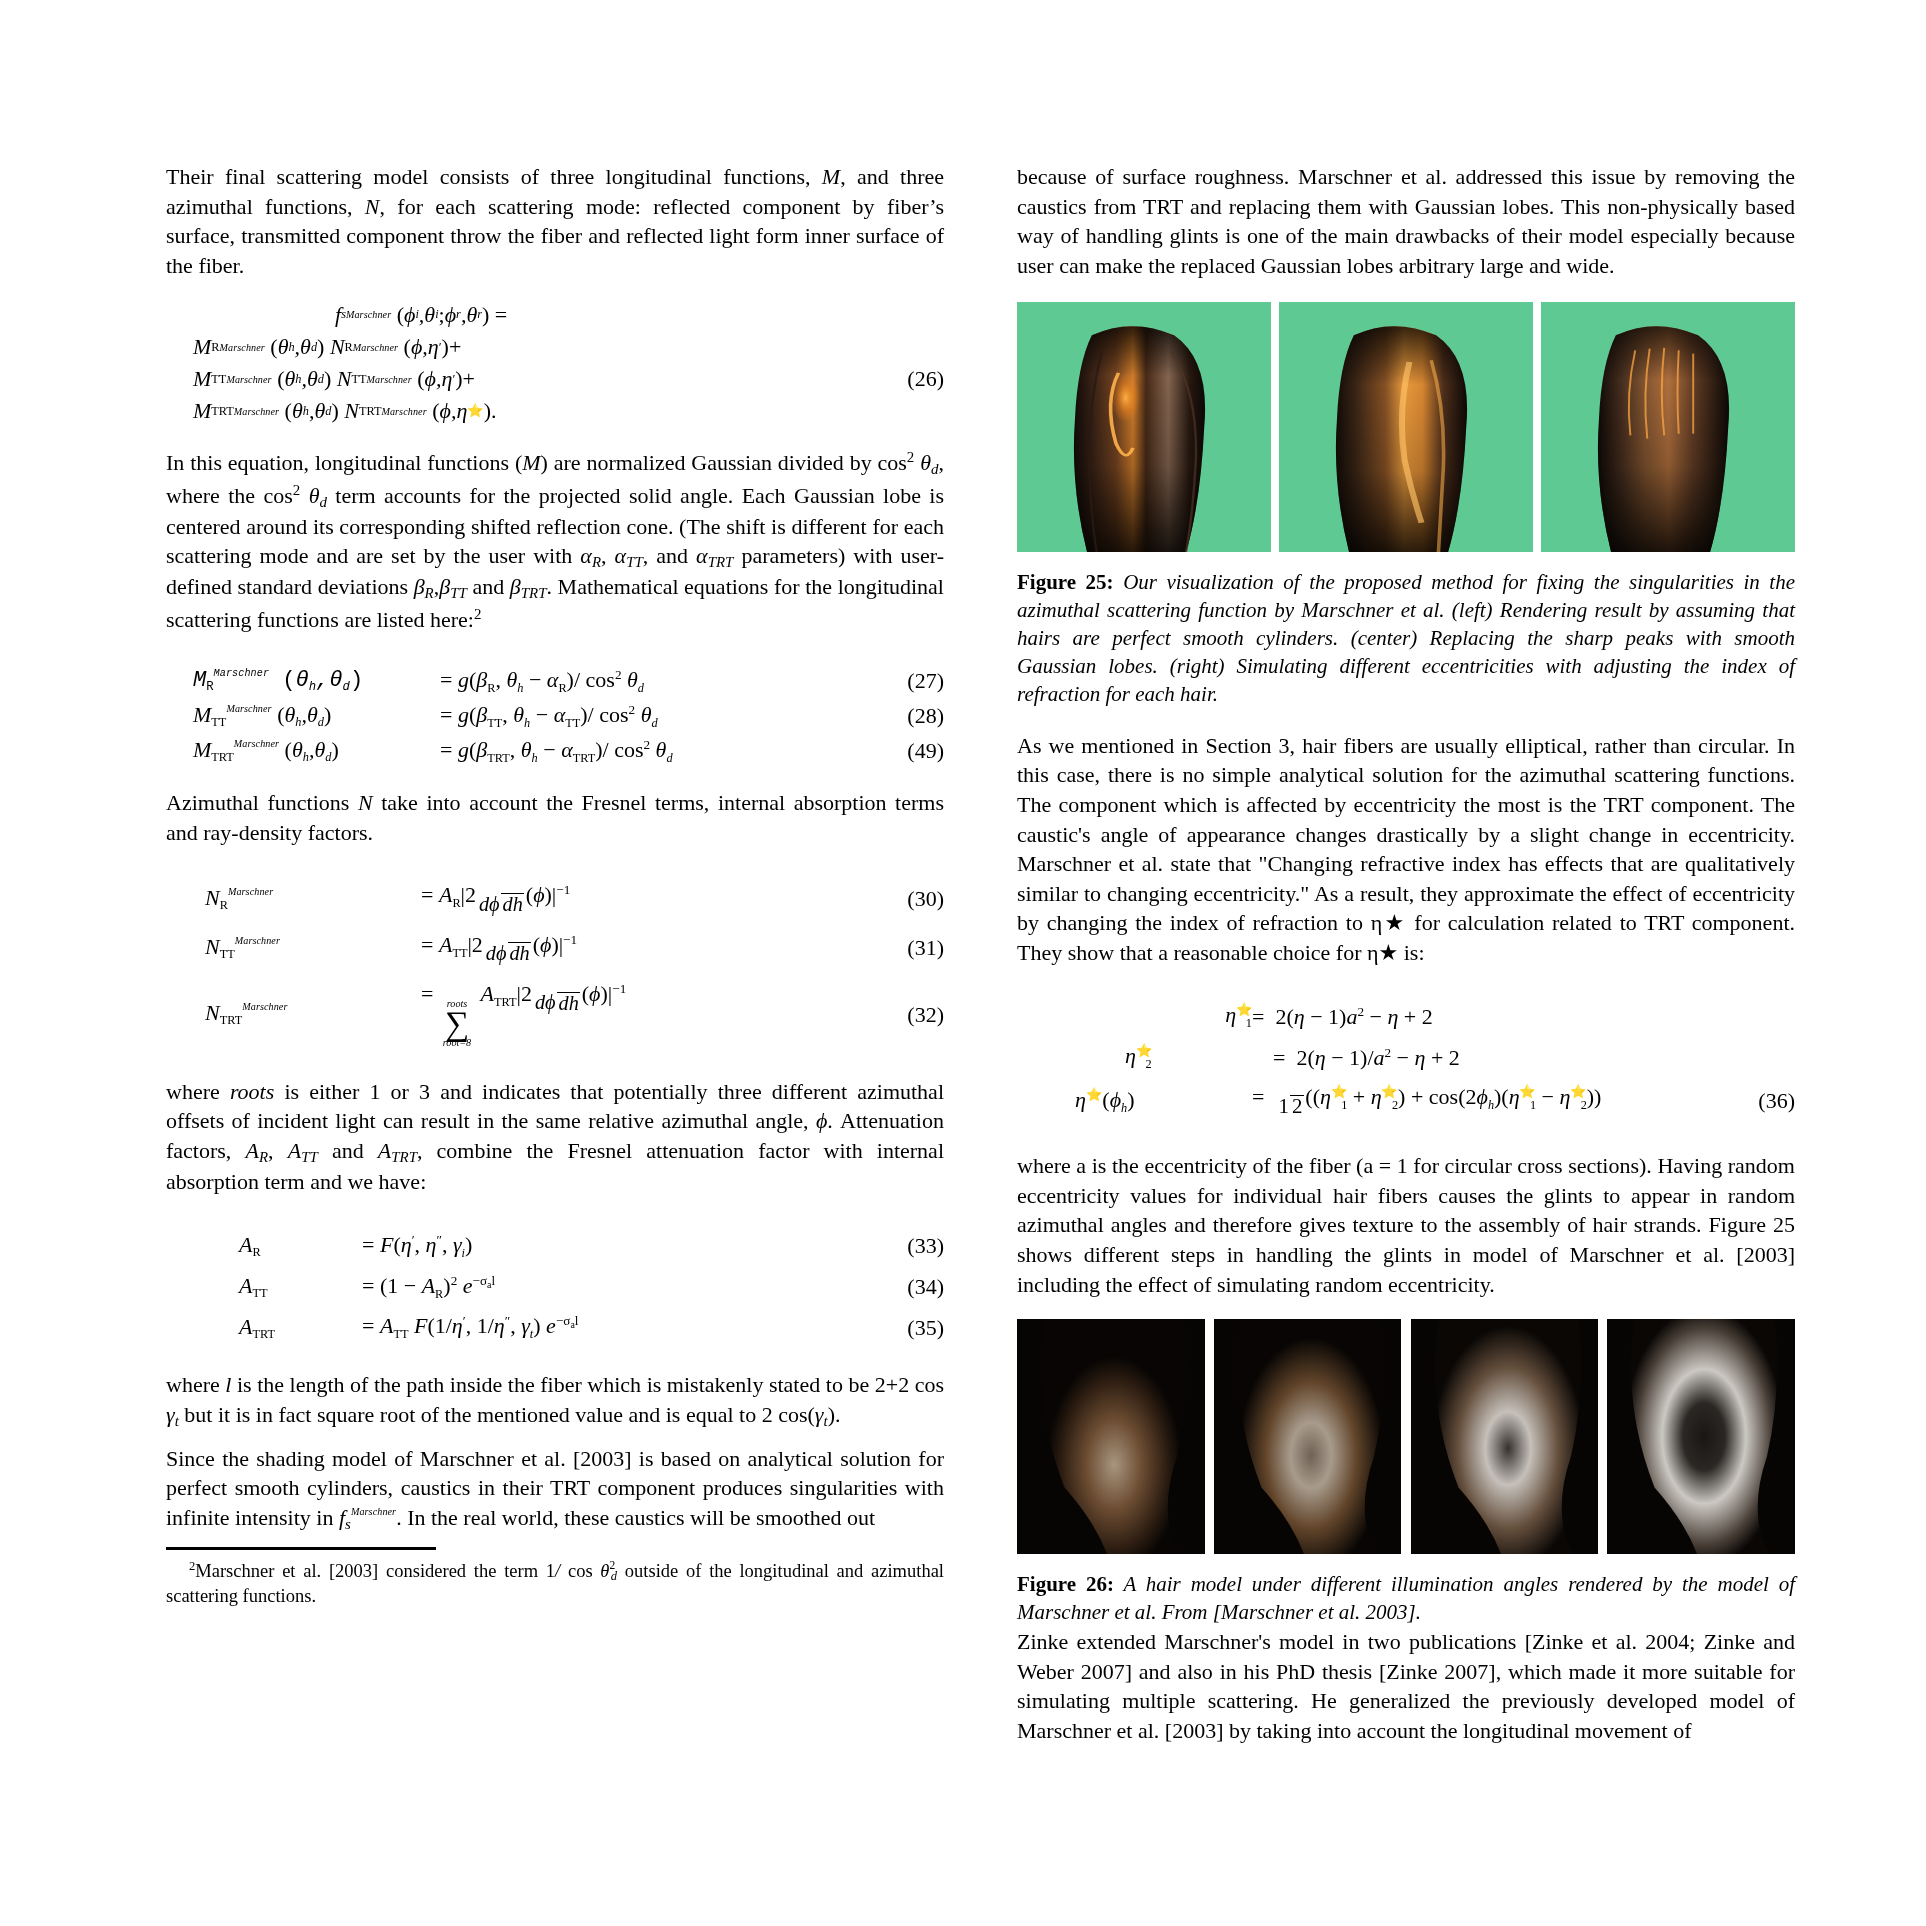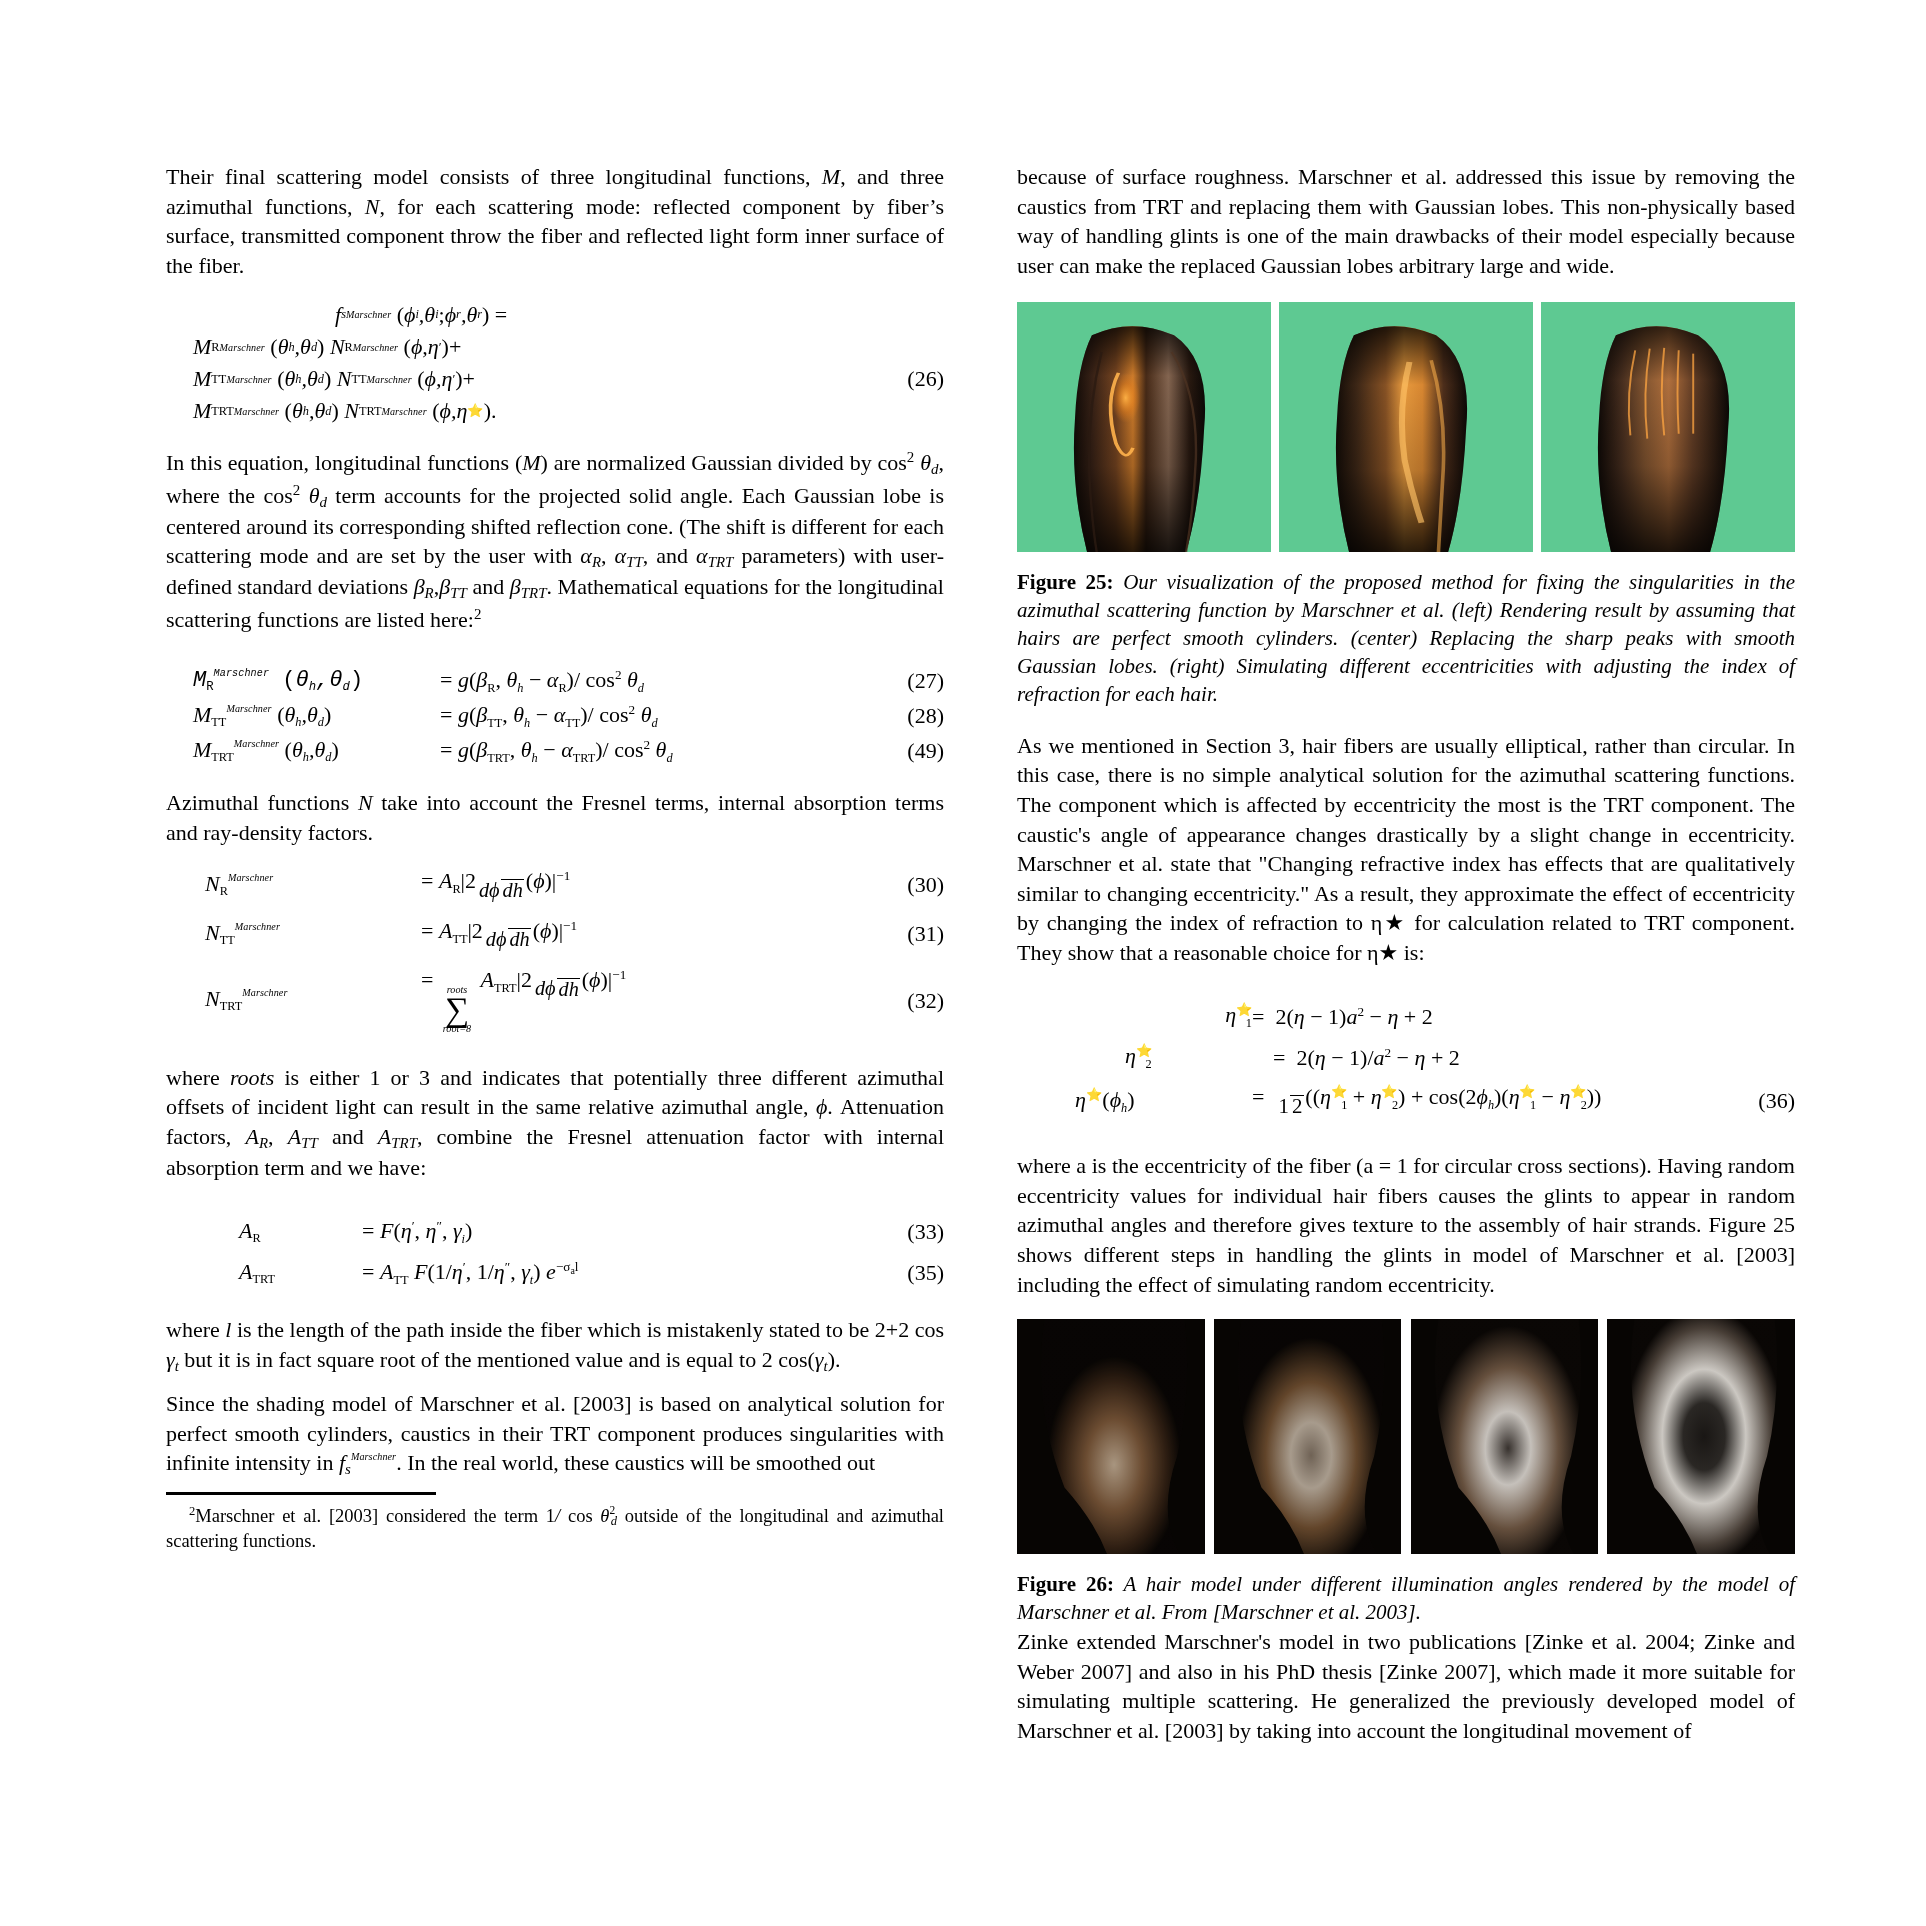--- a/index.html
+++ b/index.html
@@ -248,21 +248,21 @@
       </div>
       <div class="eqrow" style="padding-left:27px;">
         <span class="lhs" style="width:247px;display:inline-block;"><span class="mathit">M</span><span class="subsc2">TRT</span><span class="supsc">Marschner</span><span>&nbsp;(</span><span class="mathit">θ</span><span class="subsc">h</span><span class="mathit">,θ</span><span class="subsc">d</span><span>)</span></span>
         <span class="rhs">= <span class="mathit">g</span>(<span class="mathit">β</span><span class="subsc2">TRT</span>, <span class="mathit">θ</span><span class="subsc">h</span> − <span class="mathit">α</span><span class="subsc2">TRT</span>)/ cos<span class="exp">2</span> <span class="mathit">θ</span><span class="subsc">d</span></span>
         <span class="eqnum">(49)</span>
       </div>
     </div>
 
     <p class="body">Azimuthal functions <span class="mi">N</span> take into account the Fresnel terms, internal absorption terms and ray-density factors.</p>
 
-    <div class="eqblock" style="margin-top:21px;">
+    <div class="eqblock" style="margin-top:35px;">
       <div class="eqrow" style="padding-left:39px;margin:16px 0;">
         <span class="lhs" style="width:216px;display:inline-block;"><span class="mathit">N</span><span class="subsc2">R</span><span class="supsc">Marschner</span></span>
         <span class="rhs">= <span class="mathit">A</span><span class="subsc2">R</span>|2<span class="frac">
                 <span class="num">dϕ</span>
                 <span class="den">dh</span>
               </span>(<span class="mathit">ϕ</span>)|<span class="exp">−1</span></span>
         <span class="eqnum">(30)</span>
       </div>
       <div class="eqrow" style="padding-left:39px;margin:16px 0;">
         <span class="lhs" style="width:216px;display:inline-block;"><span class="mathit">N</span><span class="subsc2">TT</span><span class="supsc">Marschner</span></span>
@@ -288,20 +288,25 @@
       </div>
     </div>
 
     <p class="body" style="margin-top:28px;">where <span class="mi">roots</span> is either 1 or 3 and indicates that potentially three different azimuthal offsets of incident light can result in the same relative azimuthal angle, <span class="mi">ϕ</span>. Attenuation factors, <span class="mi">A</span><span class="sub">R</span>, <span class="mi">A</span><span class="sub">TT</span> and <span class="mi">A</span><span class="sub">TRT</span>, combine the Fresnel attenuation factor with internal absorption term and we have:</p>
 
     <div class="eqblock" style="margin-top:35px;">
       <div class="eqrow" style="padding-left:73px;margin:12.3px 0;">
         <span class="lhs" style="width:123px;display:inline-block;"><span class="mathit">A</span><span class="subsc2">R</span></span>
         <span class="rhs">= <span class="mathit">F</span>(<span class="mathit">η</span><span class="exp">′</span>, <span class="mathit">η</span><span class="exp">″</span>, <span class="mathit">γ</span><span class="subsc">i</span>)</span>
         <span class="eqnum">(33)</span>
+      </div>
+      <div class="eqrow" style="padding-left:73px;margin:12.3px 0;">
+        <span class="lhs" style="width:123px;display:inline-block;"><span class="mathit">A</span><span class="subsc2">TT</span></span>
+        <span class="rhs">= (1 − <span class="mathit">A</span><span class="subsc2">R</span>)<span class="exp">2</span> <span class="mathit">e</span><span class="exp">−σ<span style="font-size:0.75em;vertical-align:-0.28em;">a</span>l</span></span>
+        <span class="eqnum">(34)</span>
       </div>
       <div class="eqrow" style="padding-left:73px;margin:12.3px 0;">
         <span class="lhs" style="width:123px;display:inline-block;"><span class="mathit">A</span><span class="subsc2">TRT</span></span>
         <span class="rhs">= <span class="mathit">A</span><span class="subsc2">TT</span> <span class="mathit">F</span>(1/<span class="mathit">η</span><span class="exp">′</span>, 1/<span class="mathit">η</span><span class="exp">″</span>, <span class="mathit">γ</span><span class="subsc">t</span>) <span class="mathit">e</span><span class="exp">−σ<span style="font-size:0.75em;vertical-align:-0.28em;">a</span>l</span></span>
         <span class="eqnum">(35)</span>
       </div>
     </div>
 
     <p class="body" style="margin-top:28px;">where <span class="mi">l</span> is the length of the path inside the fiber which is mistakenly stated to be 2+2 cos <span class="mi">γ</span><span class="sub">t</span> but it is in fact square root of the mentioned value and is equal to 2 cos(<span class="mi">γ</span><span class="sub">t</span>).</p>
 

